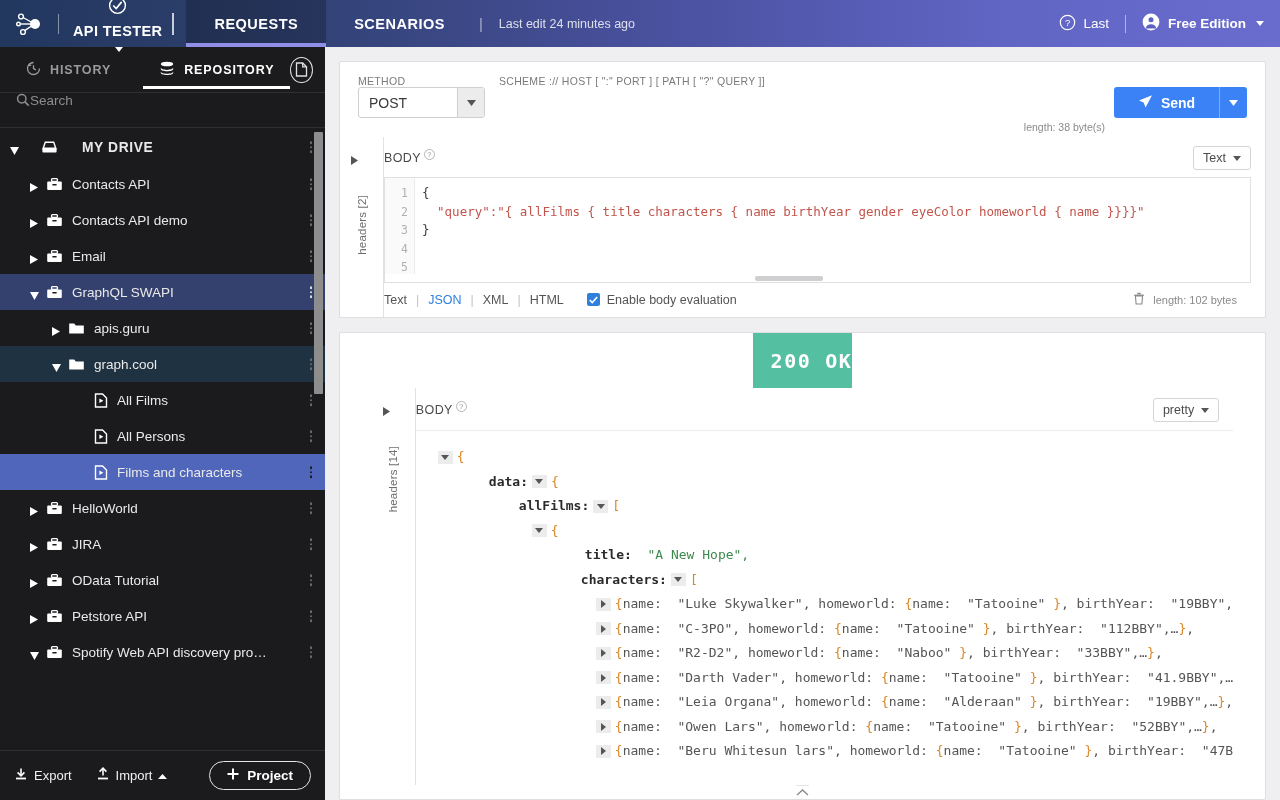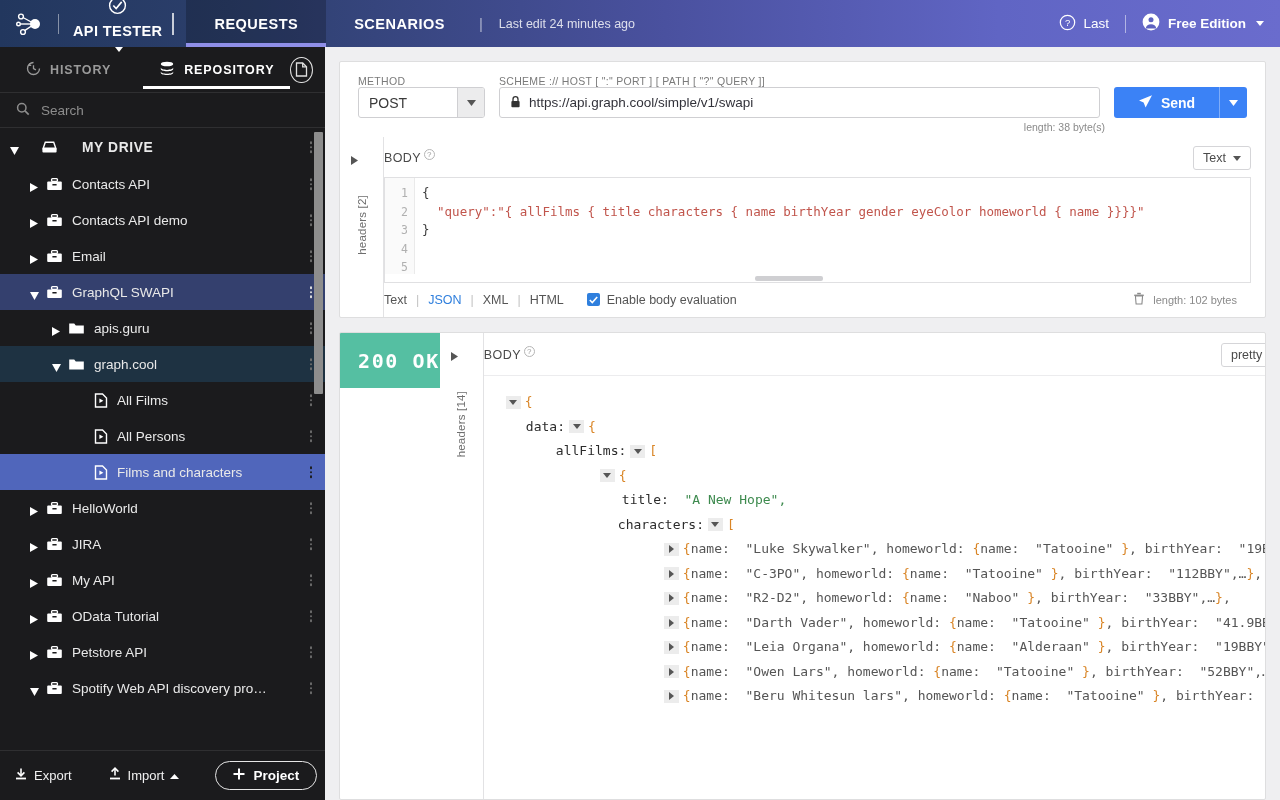--- a/index.html
+++ b/index.html
@@ -53,21 +53,21 @@
   .sb-tab { display: flex; align-items: center; gap: 9px; font-size: 12.5px; letter-spacing: .9px; font-weight: bold; cursor: pointer; height: 100%; position: relative; }
   .sb-tab.history { color: #9a9a9a; padding: 0 14px; }
   .sb-tab.repo { color: #ffffff; padding: 0 16px; margin-left: 18px; }
   .sb-tab.repo::after { content: ""; position: absolute; left: 0; right: 0; bottom: 3px; height: 3px; background: #fff; }
   .doc-circle {
     width: 26px; height: 26px; border-radius: 50%; border: 1.6px solid #e0e0e0;
     display: flex; align-items: center; justify-content: center; margin-left: auto; cursor: pointer;
   }
   .sb-search {
     height: 36px; border-top: 1px solid #2f2f31; border-bottom: 1px solid #2f2f31;
-    display: flex; align-items: center; gap: 11px; padding: 0 16px; color: #8d8d8d; font-size: 13.5px;
+    display: flex; padding: 0 16px; color: #8d8d8d; font-size: 13.5px;
   }
   .sb-tree { flex: 1; overflow: hidden; position: relative; }
   .row {
     display: flex; align-items: center; height: 36px; font-size: 13.5px;
     color: #e9e9e9; position: relative; cursor: pointer; padding-right: 18px;
   }
   .row .tw { width: 9px; height: 9px; flex: none; margin-right: 7px; }
   .row .ico { flex: none; margin-right: 9px; display: flex; align-items: center; }
   .row .lbl { white-space: nowrap; overflow: hidden; text-overflow: ellipsis; }
   .row .dots { position: absolute; right: 13px; top: 50%; transform: translateY(-50%); line-height: 0; }
@@ -79,21 +79,21 @@
   .row.sel-bright .dots i { background: #1c1c1c; }
   .row.drive { height: 38px; font-size: 13.8px; font-weight: bold; letter-spacing: .6px; }
   .lvl0 { padding-left: 10px; gap: 15px; }
   .lvl1 { padding-left: 30px; }
   .lvl2 { padding-left: 52px; }
   .lvl3 { padding-left: 78px; }
   .sb-scroll { position: absolute; top: 0; right: 2px; width: 9px; bottom: 0; }
   .sb-scroll .thumb { position: absolute; top: 4px; height: 262px; left: 0; width: 9px; background: #8d8d8d; border-radius: 1px; }
   .sb-bottom {
     height: 50px; flex: none; border-top: 1px solid #2f2f31;
-    display: flex; align-items: center; padding: 0 14px; gap: 36px; font-size: 13px; color: #f0f0f0;
+    display: flex; align-items: center; padding: 0 14px; gap: 24px; font-size: 13px; color: #f0f0f0;
   }
   .sb-bottom .act { display: flex; align-items: center; gap: 6px; cursor: pointer; }
   .proj-btn {
     margin-left: auto; border: 1.5px solid #e6e6e6; border-radius: 16px;
     padding: 6px 17px; display: flex; align-items: center; gap: 8px;
     font-size: 13.5px; font-weight: bold; cursor: pointer; color: #fff;
   }
 
   
   .content { flex: 1; background: #efeff1; min-width: 0; position: relative; overflow: hidden; padding: 14px 14px 0 14px; display: flex; flex-direction: column; gap: 14px; }
@@ -153,31 +153,31 @@
   }
   .fmt-bar .opt { cursor: pointer; padding: 0 9px; }
   .fmt-bar .opt:first-child { padding-left: 0; }
   .fmt-bar .opt.act { color: #2f7fdd; }
   .fmt-bar .pipe { color: #c4c4c4; }
   .cbox { width: 13px; height: 13px; background: #2f7fdd; border-radius: 2px; display: inline-flex; align-items: center; justify-content: center; margin: 0 7px 0 14px; }
   .cbox svg { display: block; }
   .fmt-right { margin-left: auto; display: flex; align-items: center; gap: 8px; font-size: 11px; color: #8a8a8a; }
 
   
-  .resp-card { flex: 1; display: flex; flex-direction: row; min-height: 0; overflow: hidden; }
+  .resp-card { flex: 1; display: flex; flex-direction: column; min-height: 0; overflow: hidden; align-items: center; }
   .resp-status {
     height: 55px; flex: none; background: #55bfa2; color: #fff; display: flex; align-items: center;
     padding-left: 18px; font-family: "DejaVu Sans Mono", monospace; font-size: 20px; font-weight: bold; letter-spacing: 1.6px;
   }
   .resp-body { flex: 1; display: flex; min-height: 0; }
   .json-wrap { flex: 1; min-width: 0; display: flex; flex-direction: column; }
   .json-head { display: flex; align-items: center; padding: 10px 14px 8px 0; border-bottom: 1px solid #ececee; }
   .json-tree { flex: 1; overflow: hidden; padding: 14px 0 0 0; }
   .jline { font-family: "DejaVu Sans Mono", monospace; font-size: 13px; line-height: 24.5px; color: #2b2b2b; white-space: pre; display: flex; align-items: center; }
-  .jkey { font-weight: normal; color: #2b2b2b; }
+  .jkey { font-weight: bold; color: #2b2b2b; margin-left: 31px; }
   .jstr { color: #3d8a4e; }
   .jbrace { color: #d98526; }
   .jgray { color: #555; }
   .tgl { display: inline-flex; width: 15px; height: 13px; background: #ececec; align-items: center; justify-content: center; margin: 0 4px; vertical-align: middle; flex: none; }
   .arrow-r { width: 0; height: 0; border-top: 4px solid transparent; border-bottom: 4px solid transparent; border-left: 5.5px solid #555; }
   .arrow-d { width: 0; height: 0; border-left: 4.5px solid transparent; border-right: 4.5px solid transparent; border-top: 5px solid #555; }
   .resp-foot { height: 14px; flex: none; border-top: 1px solid #e4e4e6; display: flex; align-items: center; justify-content: center; background: #fff; }
 </style>
 </head>
 <body>
@@ -494,38 +494,20 @@
               <span class="tw"><svg width="8" height="9" viewBox="0 0 8 9">
                   <polygon points="0,0 8,4.5 0,9" fill="#fff"></polygon>
                 </svg></span>
               <span class="ico">
                 <svg width="17" height="15" viewBox="0 0 17 15">
                   <rect x="1.2" y="4.4" width="14.6" height="8.6" rx="1" fill="#fff"></rect>
                   <rect x="5.6" y="1.6" width="5.8" height="2.8" rx="0.8" fill="none" stroke="#fff" stroke-width="1.4"></rect>
                   <rect x="6.4" y="7" width="4.2" height="1.5" fill="#1b1b1d"></rect>
                 </svg>
               </span>
-              <span class="lbl">My API</span>
-              <span class="dots">
-                <i></i>
-                <i></i>
-                <i></i>
-              </span>
-            </div>
-            <div class="row lvl1 ">
-              <span class="tw"><svg width="8" height="9" viewBox="0 0 8 9">
-                  <polygon points="0,0 8,4.5 0,9" fill="#fff"></polygon>
-                </svg></span>
-              <span class="ico">
-                <svg width="17" height="15" viewBox="0 0 17 15">
-                  <rect x="1.2" y="4.4" width="14.6" height="8.6" rx="1" fill="#fff"></rect>
-                  <rect x="5.6" y="1.6" width="5.8" height="2.8" rx="0.8" fill="none" stroke="#fff" stroke-width="1.4"></rect>
-                  <rect x="6.4" y="7" width="4.2" height="1.5" fill="#1b1b1d"></rect>
-                </svg>
-              </span>
               <span class="lbl">OData Tutorial</span>
               <span class="dots">
                 <i></i>
                 <i></i>
                 <i></i>
               </span>
             </div>
             <div class="row lvl1 ">
               <span class="tw"><svg width="8" height="9" viewBox="0 0 8 9">
                   <polygon points="0,0 8,4.5 0,9" fill="#fff"></polygon>
@@ -617,29 +599,20 @@
                 <span class="mtxt">POST</span>
                 <span class="mbtn">
                   <svg width="9" height="6" viewBox="0 0 9 6">
                       <polygon points="0,0 9,0 4.5,6" fill="#555"></polygon>
                     </svg>
                 </span>
               </div>
             </div>
             <div class="url-wrap">
               <div class="lbl-small">SCHEME :// HOST [ ":" PORT ] [ PATH [ "?" QUERY ]]</div>
-              <div class="url-box">
-                <span>
-                  <svg width="11" height="13" viewBox="0 0 11 13">
-                    <path d="M3 6V4.2a2.5 2.5 0 0 1 5 0V6" fill="none" stroke="#333" stroke-width="1.3"></path>
-                    <rect x="1.4" y="6" width="8.2" height="6.2" rx="1" fill="#333"></rect>
-                  </svg>
-                </span>
-                <span>https://api.graph.cool/simple/v1/swapi</span>
-              </div>
             </div>
             <div class="send-wrap">
               <div class="lbl-small" style="visibility:hidden">.</div>
               <div class="send-btn">
                 <span class="stxt">
                   <span>
                     <svg width="15" height="15" viewBox="0 0 15 15">
                         <polygon points="14,1.3 1,6.6 5.6,8.4 7.6,13.6" fill="#fff"></polygon>
                       </svg>
                   </span>

